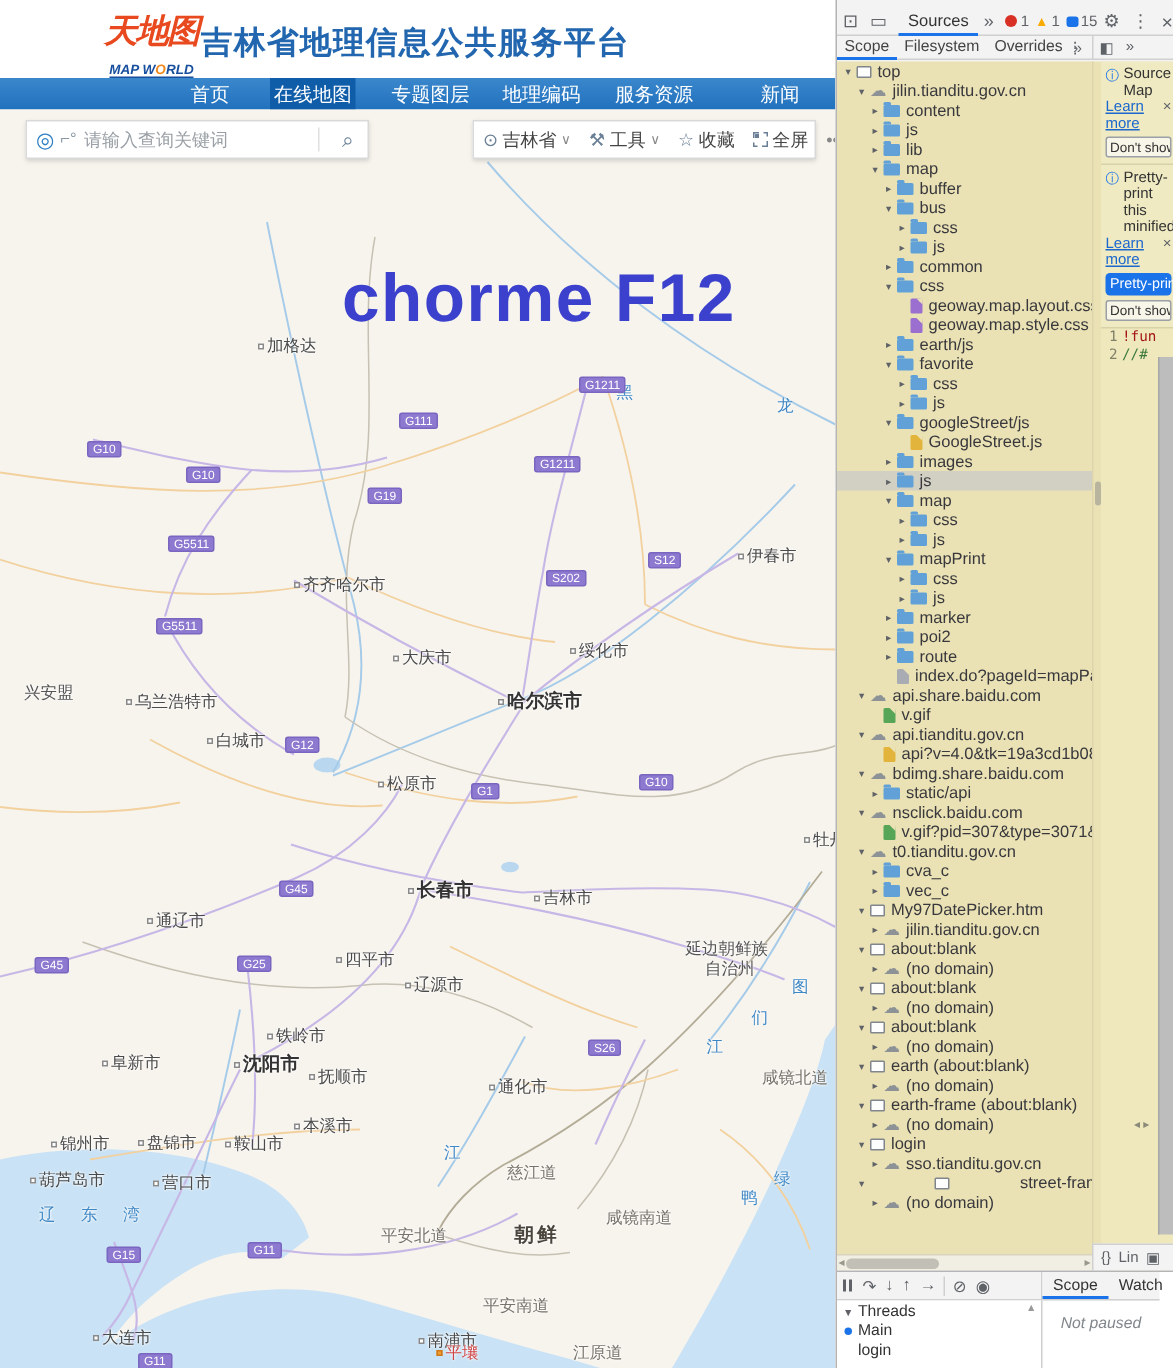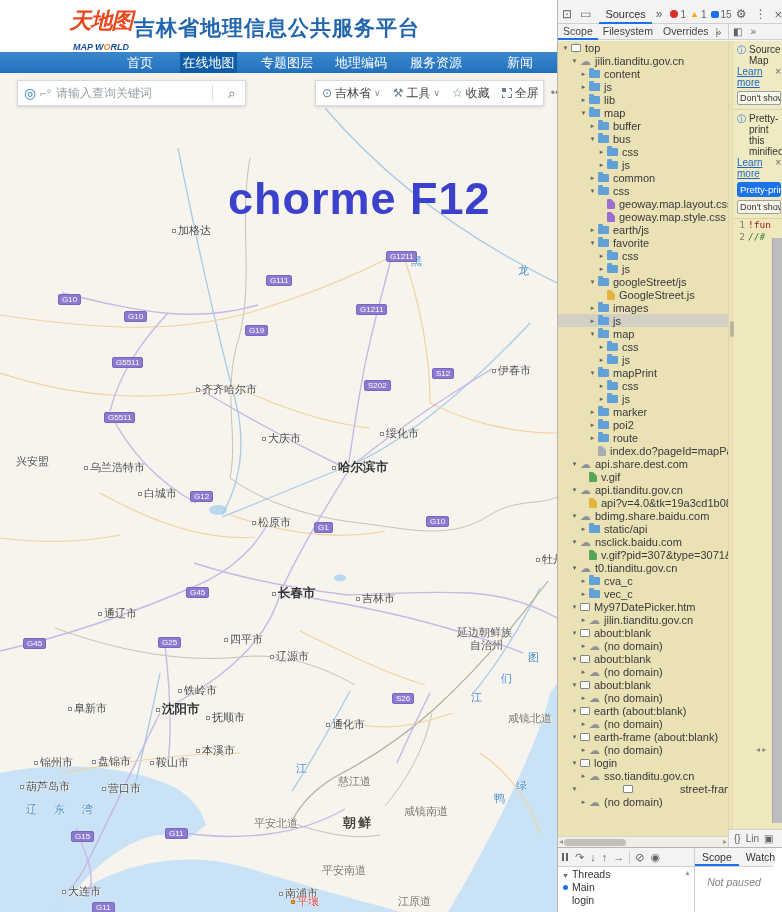--- a/index.html
+++ b/index.html
@@ -248,21 +248,21 @@
         <span class="map-label city" style="left: 20px; top: 706px;"><span class="sq"></span>葫芦岛市</span>
         <span class="map-label city" style="left: 102px; top: 708px;"><span class="sq"></span>营口市</span>
         <span class="map-label city" style="left: 326px; top: 644px;"><span class="sq"></span>通化市</span>
         <span class="map-label city" style="left: 62px; top: 811px;"><span class="sq"></span>大连市</span>
         <span class="map-label city" style="left: 279px; top: 813px;"><span class="sq"></span>南浦市</span>
         <span class="map-label region" style="left: 508px; top: 638px;">咸镜北道</span>
         <span class="map-label region" style="left: 338px; top: 701px;">慈江道</span>
         <span class="map-label region" style="left: 404px; top: 731px;">咸镜南道</span>
         <span class="map-label region" style="left: 254px; top: 743px;">平安北道</span>
         <span class="map-label region" style="left: 322px; top: 774px; margin-top: 16px;">平安南道</span>
-        <span class="map-label region" style="left: 398px; top: 821px;">江原道</span>
+        <span class="map-label region" style="left: 382px; top: 821px;">江原道</span>
         <span class="map-label country" style="left: 343px; top: 741px;">朝鲜</span>
         <span class="map-label cap" style="left: 291px; top: 795px; margin-top: 26px;"><span class="sq"></span>平壤</span>
         <span class="map-label water" style="left: 26px; top: 729px;">辽 东 湾</span>
         <span class="map-label water" style="left: 411px; top: 181px;">黑</span>
         <span class="map-label water" style="left: 518px; top: 190px;">龙</span>
         <span class="map-label water" style="left: 296px; top: 688px;">江</span>
         <span class="map-label water" style="left: 528px; top: 577px;">图</span>
         <span class="map-label water" style="left: 501px; top: 598px;">们</span>
         <span class="map-label water" style="left: 471px; top: 617px;">江</span>
         <span class="map-label water" style="left: 494px; top: 718px;">鸭</span>
@@ -524,21 +524,21 @@
         <span>route</span>
       </div>
       <div class="trow" style="padding-left: 30px;">
         <span class="t-arrow"></span>
         <span class="t-ico tfile f-doc"></span>
         <span>index.do?pageId=mapPage</span>
       </div>
       <div class="trow" style="padding-left: 12px;">
         <span class="t-arrow">▾</span>
         <span class="t-ico tcloud">☁</span>
-        <span>api.share.dest.com</span>
+        <span>api.share.baidu.com</span>
       </div>
       <div class="trow" style="padding-left: 21px;">
         <span class="t-arrow"></span>
         <span class="t-ico tfile f-img"></span>
         <span>v.gif</span>
       </div>
       <div class="trow" style="padding-left: 12px;">
         <span class="t-arrow">▾</span>
         <span class="t-ico tcloud">☁</span>
         <span>api.tianditu.gov.cn</span>

